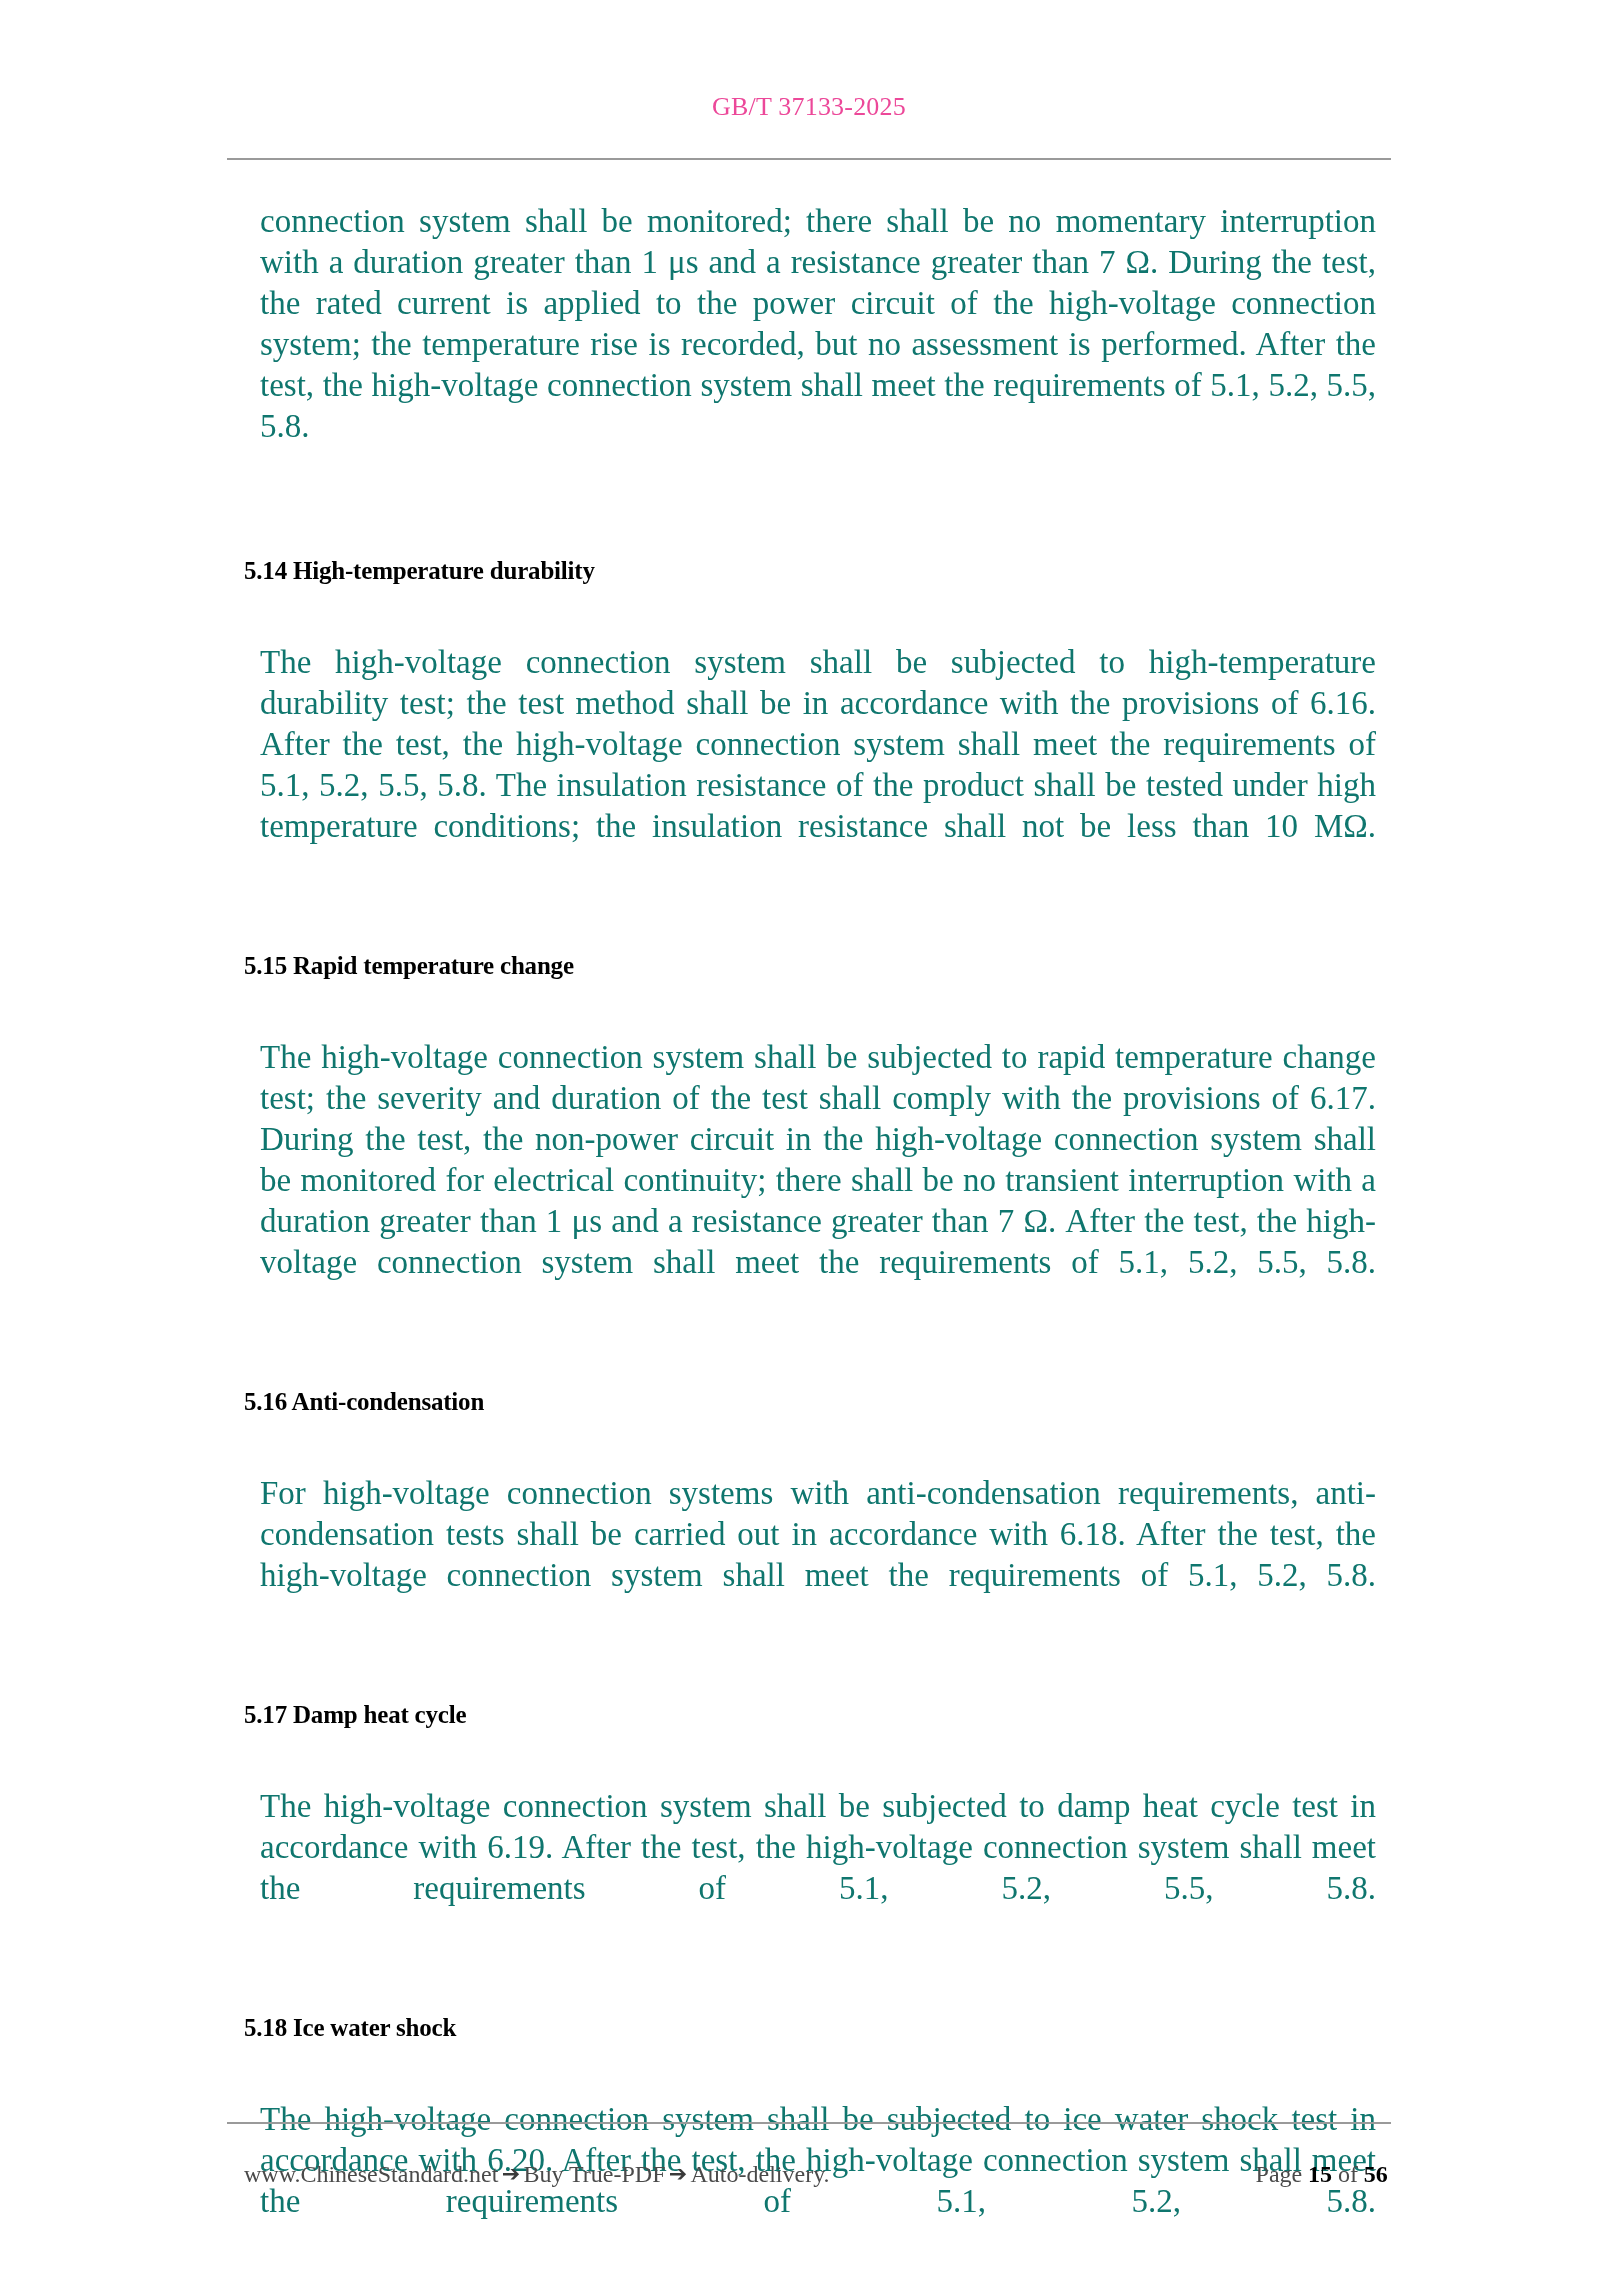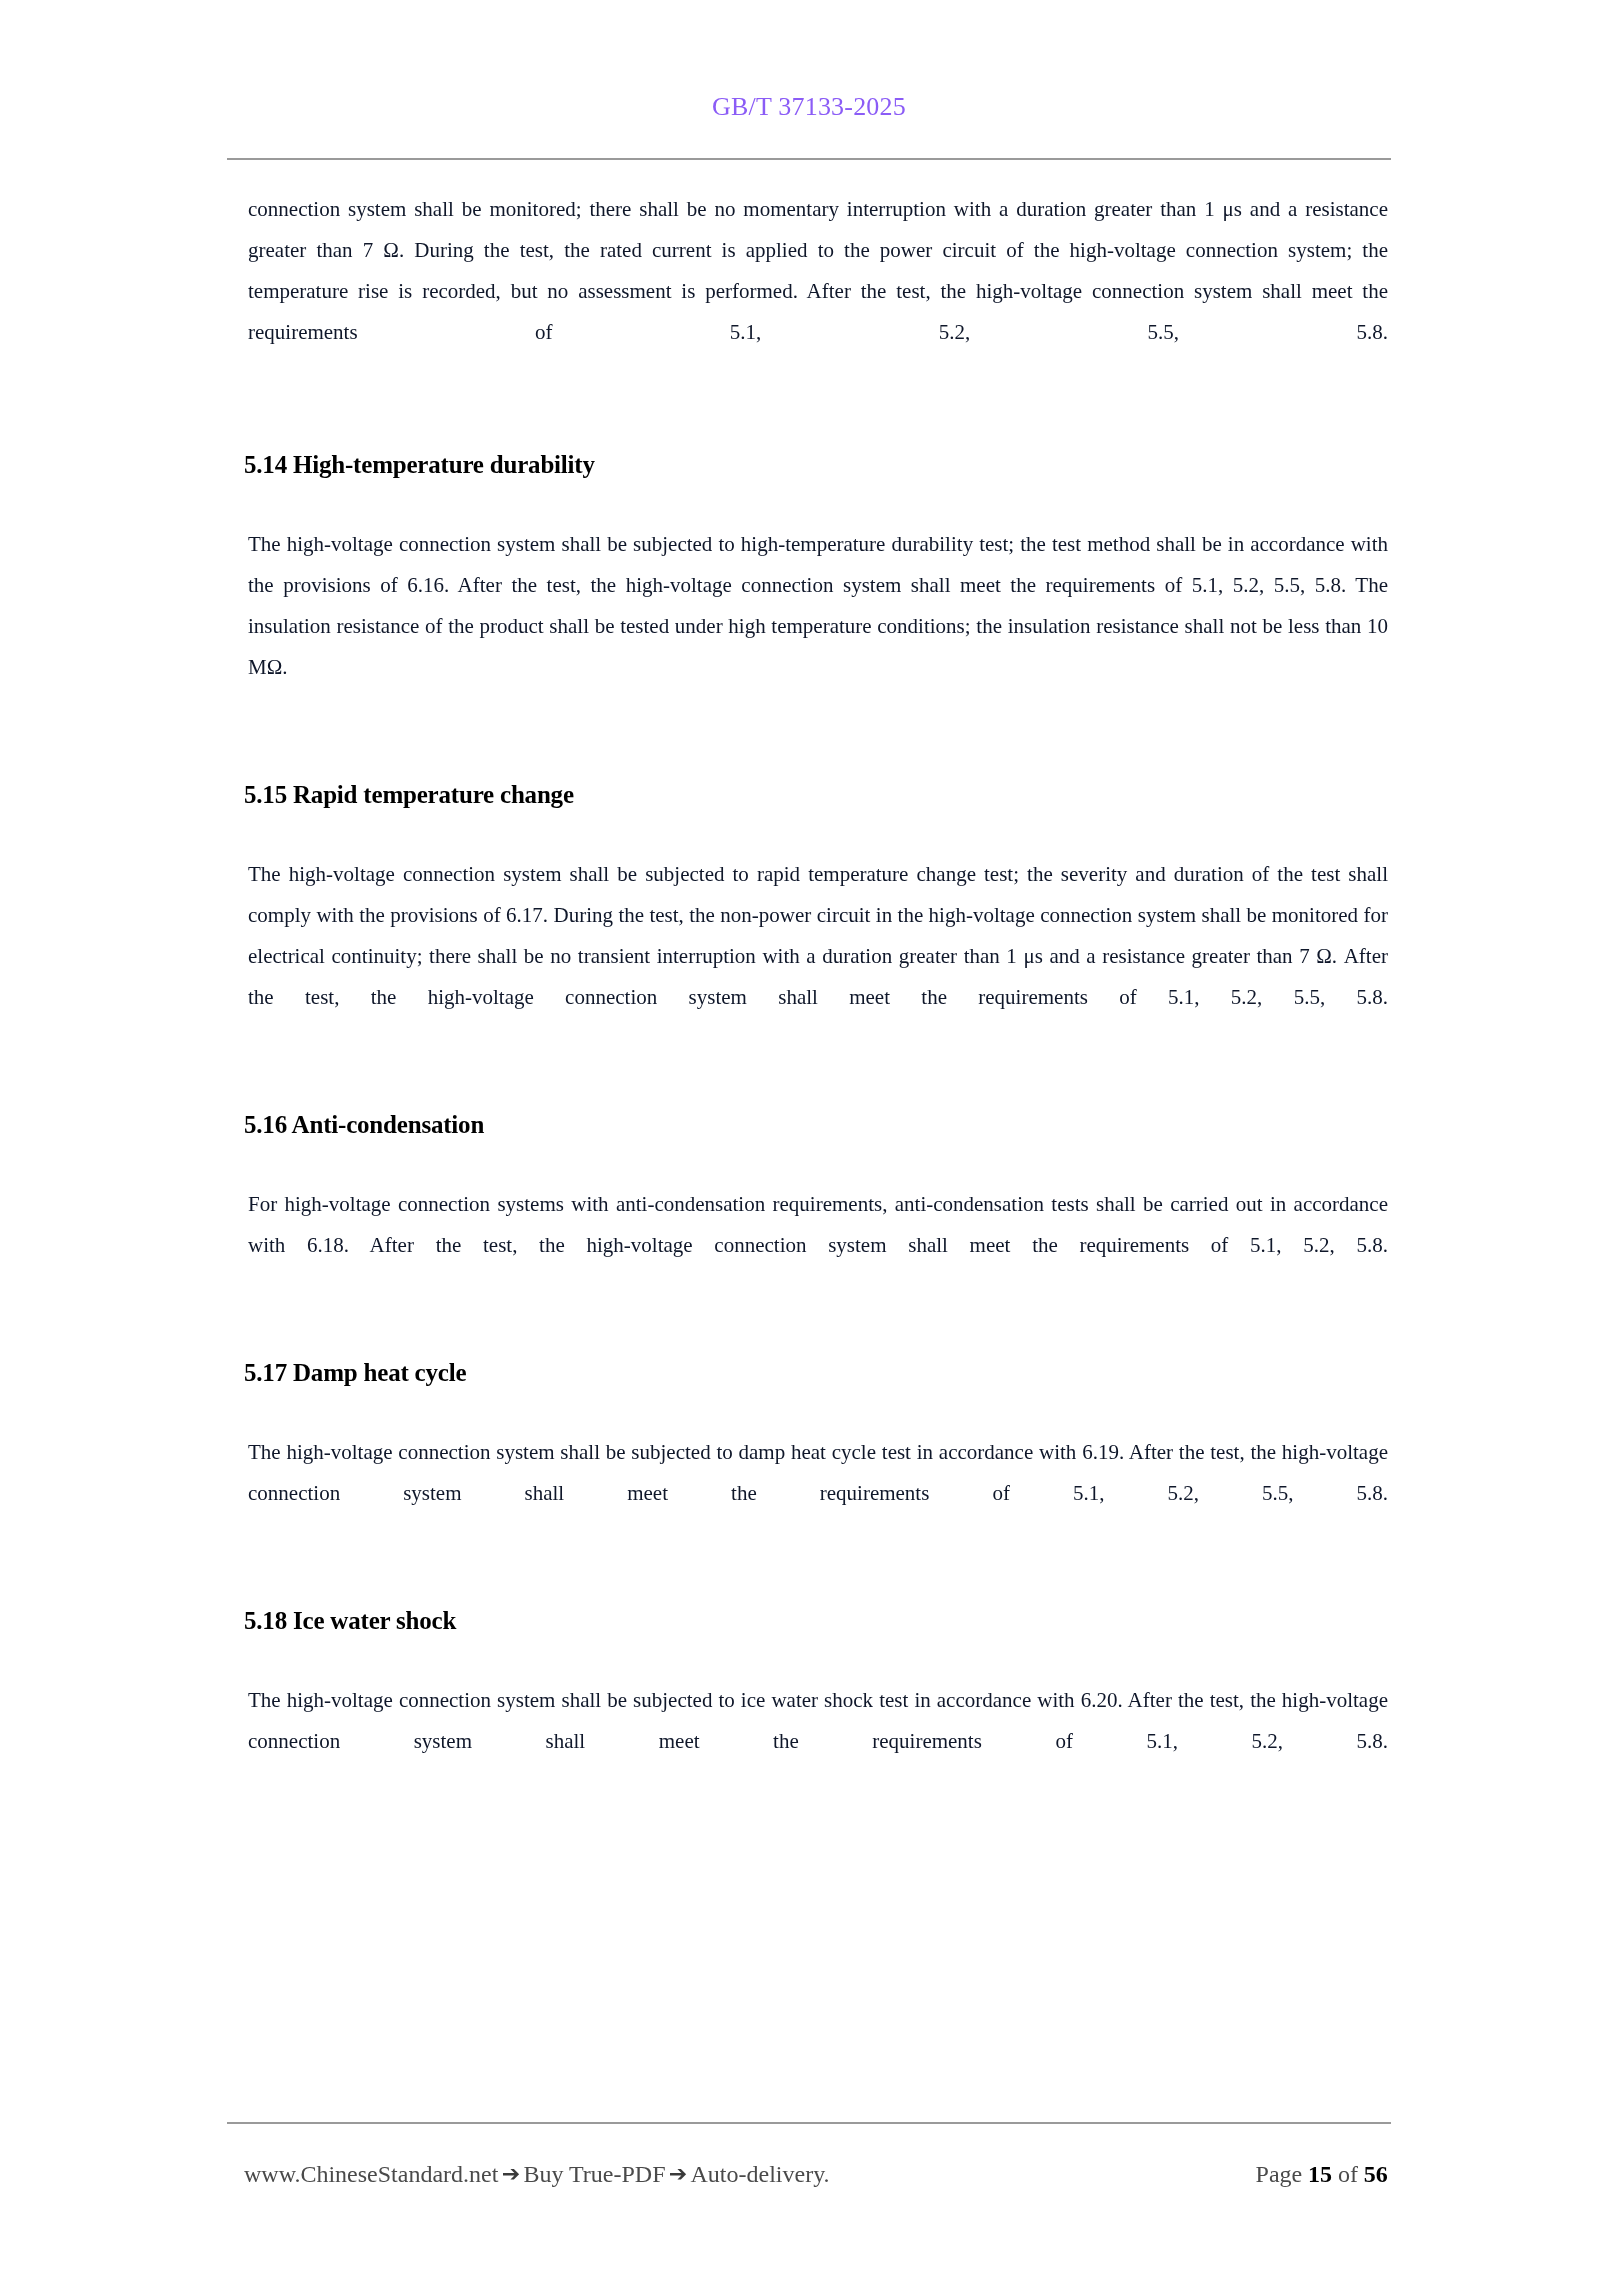--- a/index.html
+++ b/index.html
@@ -28,21 +28,21 @@
     position: absolute;
     top: 90px;
     left: 227px;
     width: 1164px;
     text-align: center;
   }
   .page-header .doc-code {
     font-family: "Liberation Serif", "DejaVu Serif", serif;
     font-size: 26px;
     line-height: 33px;
-    color: #8b5cf6;
+    color: #ec4899;
     letter-spacing: 0.2px;
     white-space: nowrap;
   }
   .header-rule {
     position: absolute;
     top: 158px;
     left: 227px;
     width: 1164px;
     height: 1.7px;
     background: #9a9a9a;
@@ -50,26 +50,26 @@
 
   
   .content {
     position: absolute;
     top: 185px;
     left: 244px;
     width: 1148px;
   }
 
   .para {
-    font-size: 21px;
+    font-size: 33px;
     line-height: 41px;
     text-align: justify;
     text-justify: inter-word;
-    color: #0f172a;
-    margin: 4px;
+    color: #0f766e;
+    margin: 16px;
     hyphens: none;
   }
   
   .para::after {
     content: "";
     display: inline-block;
     width: 100%;
   }
 
   .section-heading {

